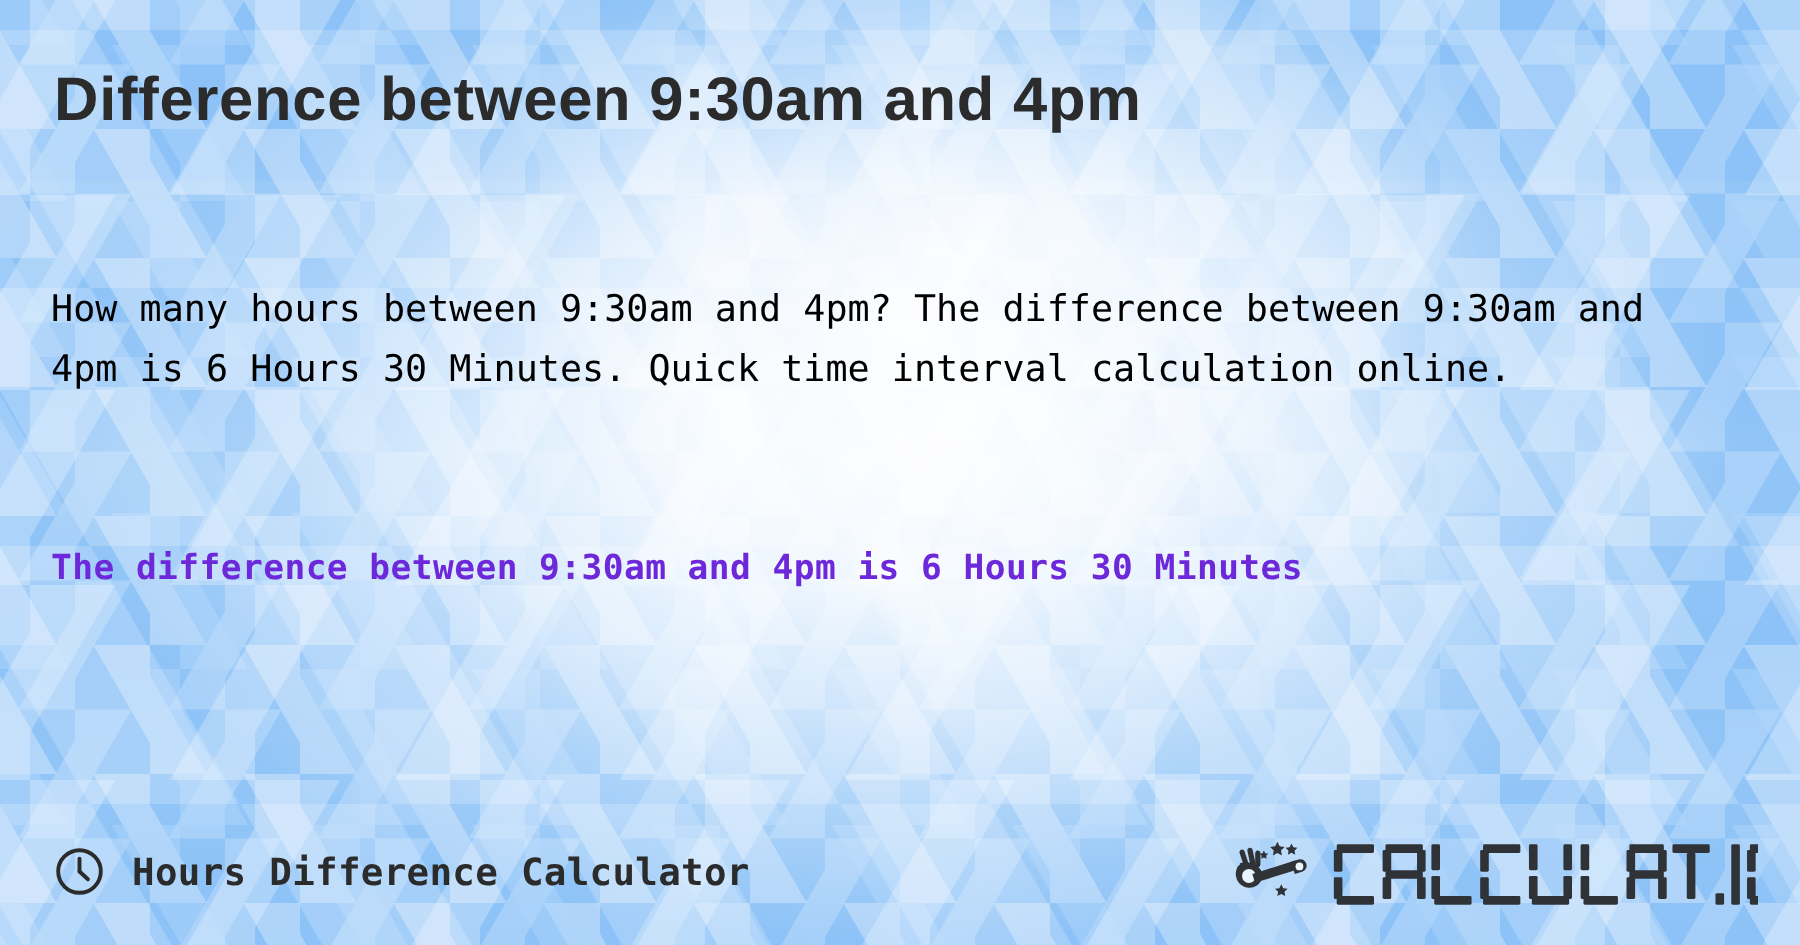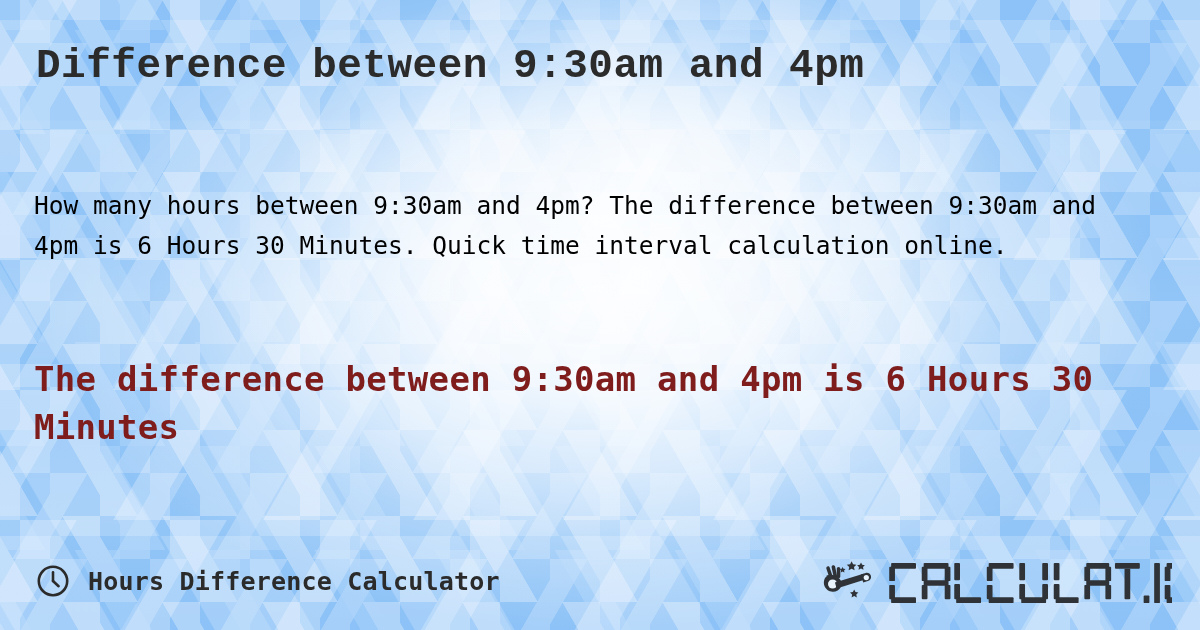--- a/index.html
+++ b/index.html
@@ -88,21 +88,21 @@
     box-sizing: border-box;
     padding: 0 36px;
   }
 
   .page-title {
     position: absolute;
     top: 42px;
     left: 36px;
     right: 36px;
     margin: 0;
-    font-family: Liberation Mono, monospace;
+    font-family: Liberation Sans, sans-serif;
     font-size: 41px;
     font-weight: bold;
     line-height: 1.18;
     letter-spacing: 0.5px;
     color: #2b2b2b;
     white-space: nowrap;
   }
 
   .description {
     position: absolute;
@@ -117,25 +117,25 @@
     color: #000000;
   }
 
   .result-heading {
     position: absolute;
     top: 355px;
     left: 34px;
     width: 1060px;
     margin: 0;
     font-family: "DejaVu Sans Mono", "Liberation Mono", monospace;
-    font-size: 34px;
+    font-size: 23px;
     font-weight: bold;
     line-height: 48px;
     letter-spacing: 0.3px;
-    color: #7f1d1d;
+    color: #6d28d9;
   }
 
   
   .footer {
     position: absolute;
     left: 36px;
     right: 28px;
     bottom: 24px;
     height: 50px;
     display: flex;

